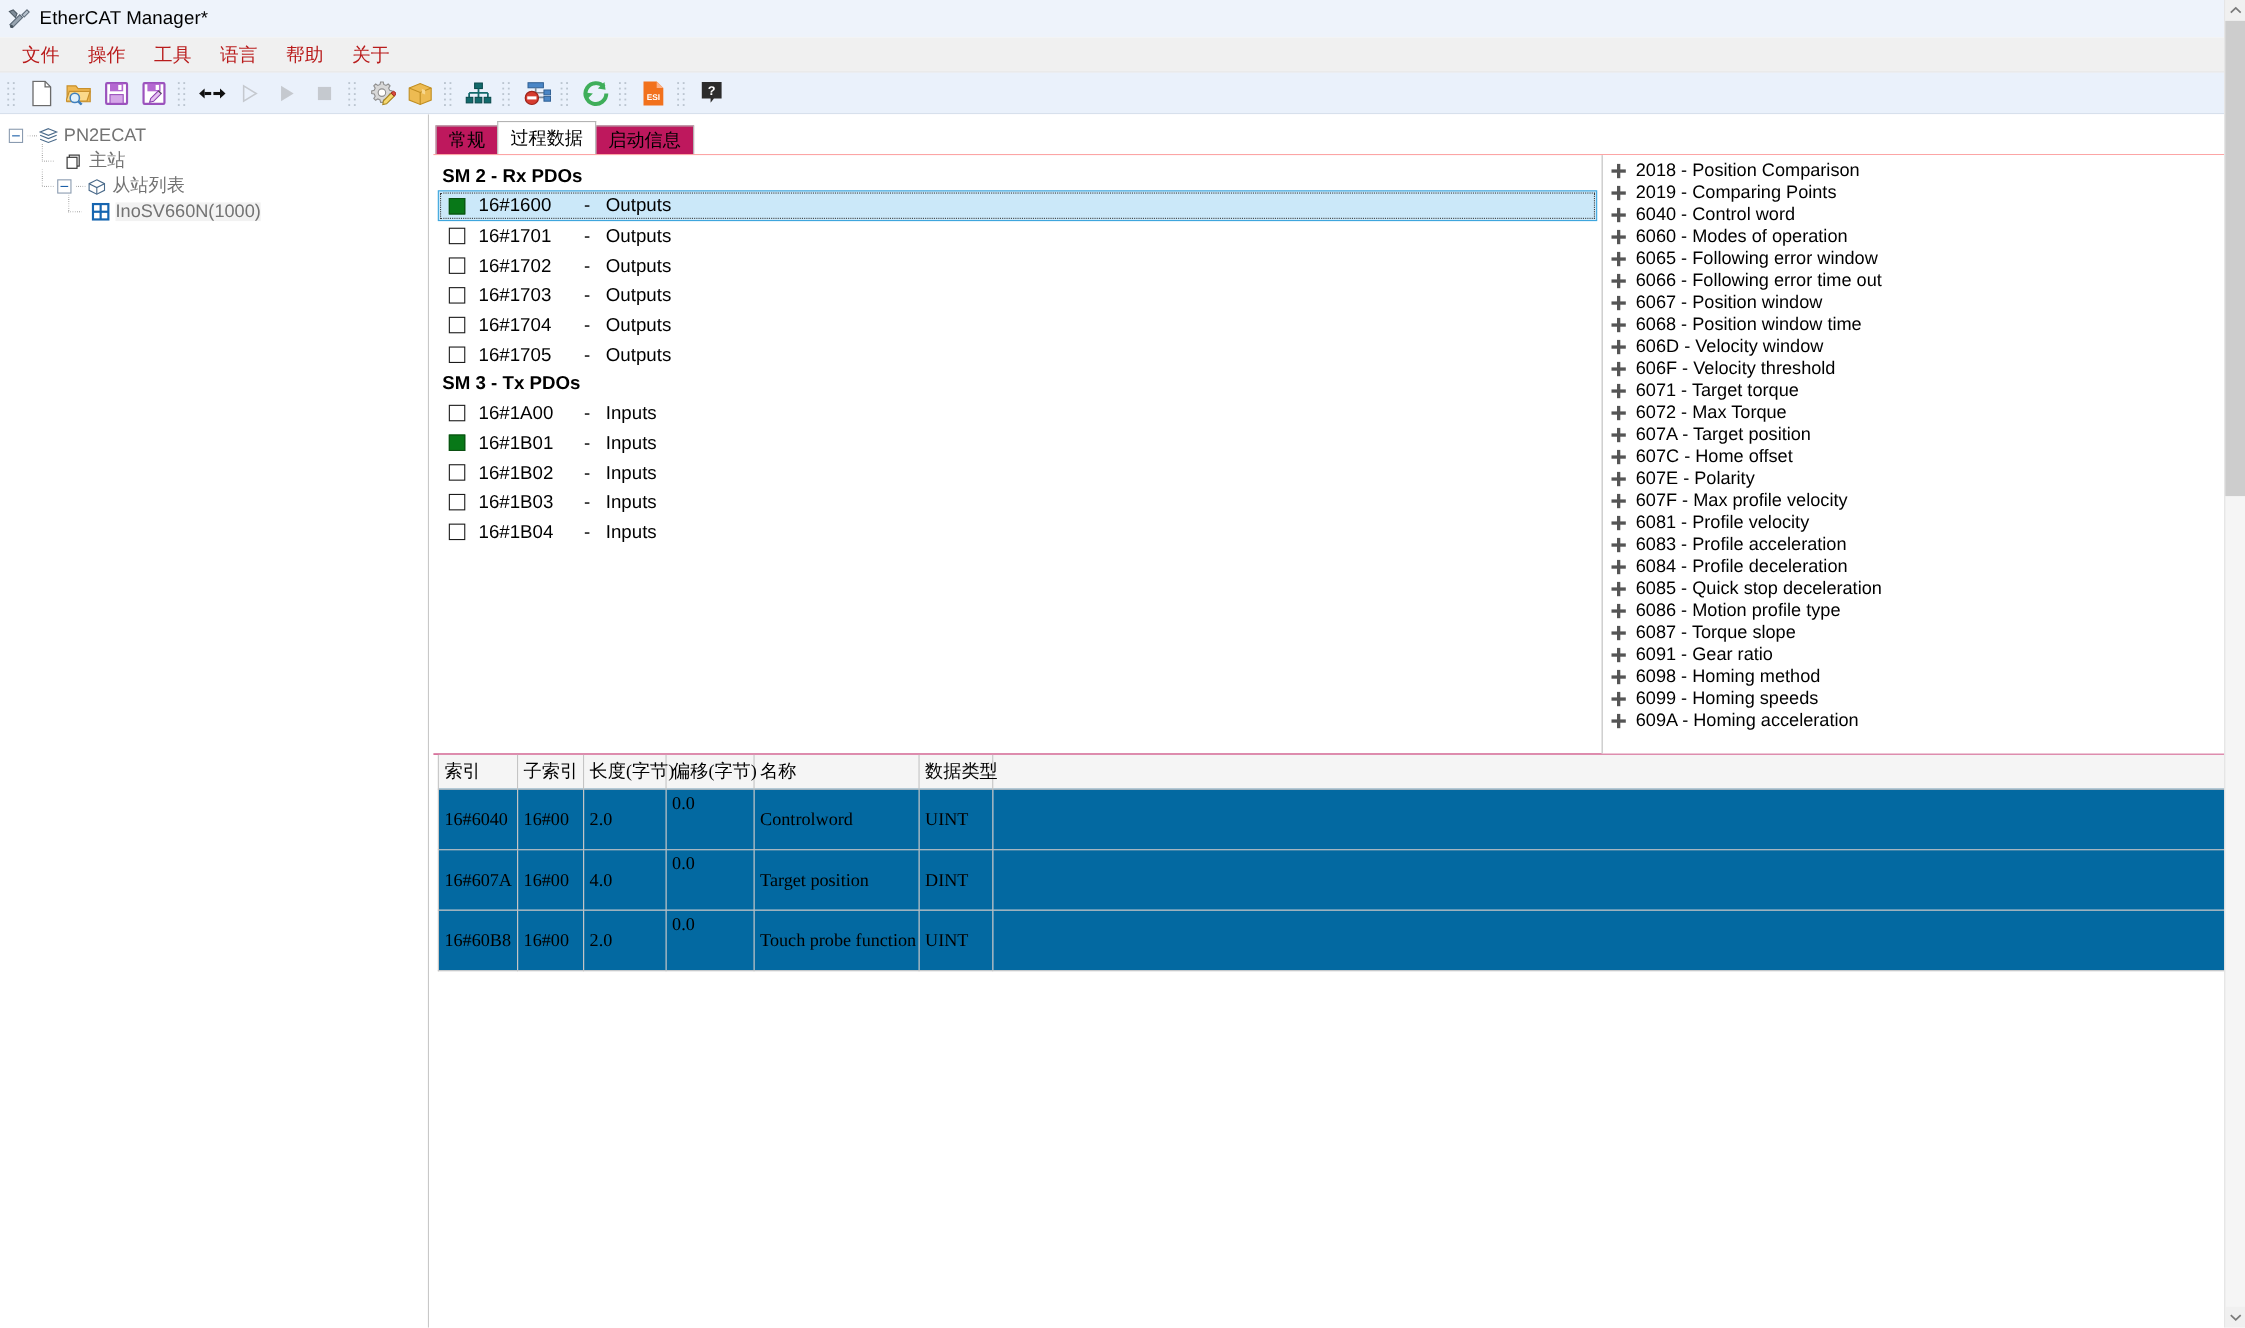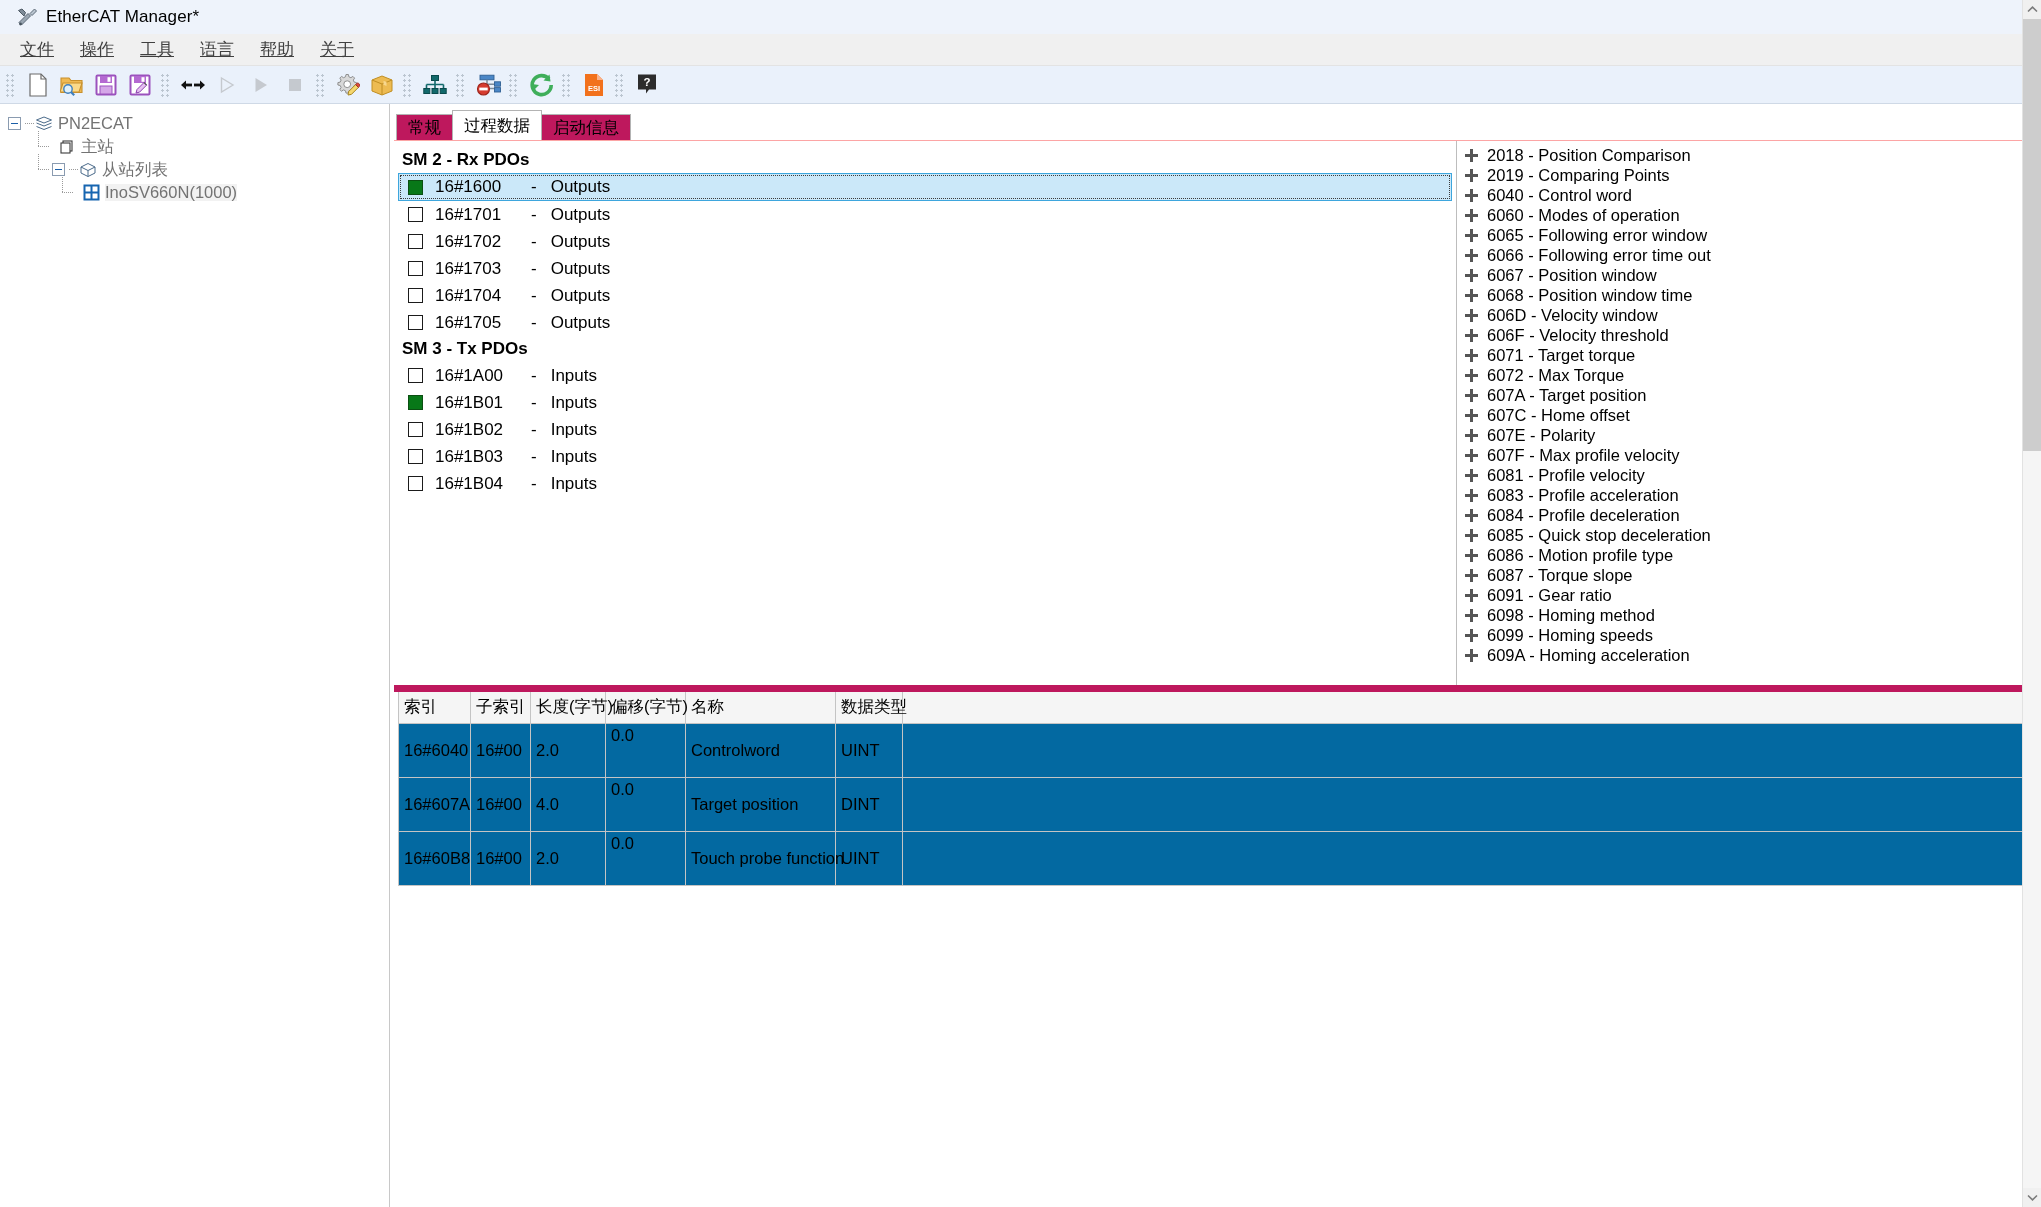--- a/index.html
+++ b/index.html
@@ -15,41 +15,41 @@
     width: 2041px; height: 1207px;
     background: #ffffff;
     display: flex; flex-direction: column;
   }
 
   
   .titlebar {
     height: 34px;
     background: #eef3fb;
     display: flex; align-items: center;
-    padding-left: 16px;
+    padding-left: 6px;
     flex: 0 0 34px;
   }
   .titlebar .tb-icon { width: 22px; height: 22px; margin-right: 8px; }
   .titlebar .tb-text {
     font-size: 17px; color: #000; letter-spacing: .1px;
   }
 
   
   .menubar {
     height: 32px;
     background: #f0f0f0;
     border-bottom: 1px solid #e3e3e3;
     display: flex; align-items: center;
     padding-left: 8px;
     flex: 0 0 32px;
   }
   .menubar .mi {
-    font-size: 17px; color: #404040;
+    font-size: 17px; color: #b91c1c;
     padding: 3px 12px; margin-right: 2px;
-    cursor: default; white-space: nowrap; text-decoration: underline;
+    cursor: default; white-space: nowrap;
   }
 
   
   .toolbar {
     height: 38px;
     background: #eaf1fb;
     border-bottom: 1px solid #cfd9e6;
     display: flex; align-items: center;
     padding-left: 2px;
     flex: 0 0 38px;
@@ -233,24 +233,25 @@
   .vscroll .thumb {
     position: absolute; left: 0; right: 0;
     top: 19px; height: 432px;
     background: #cdcdcd;
   }
 
   
   .lower {
     flex: 1 1 auto;
     min-height: 0;
-    border-top: 7px solid #be185d;
+    border-top: 1px solid #be185d;
     background: #fff;
     overflow: hidden;
     padding-left: 4px;
+    font-family: Liberation Serif, serif;
   }
   table.grid {
     border-collapse: collapse;
     width: 1645px;
     table-layout: fixed;
     font-size: 16.5px;
     color: #000;
   }
   table.grid th {
     background: #f5f5f5;

